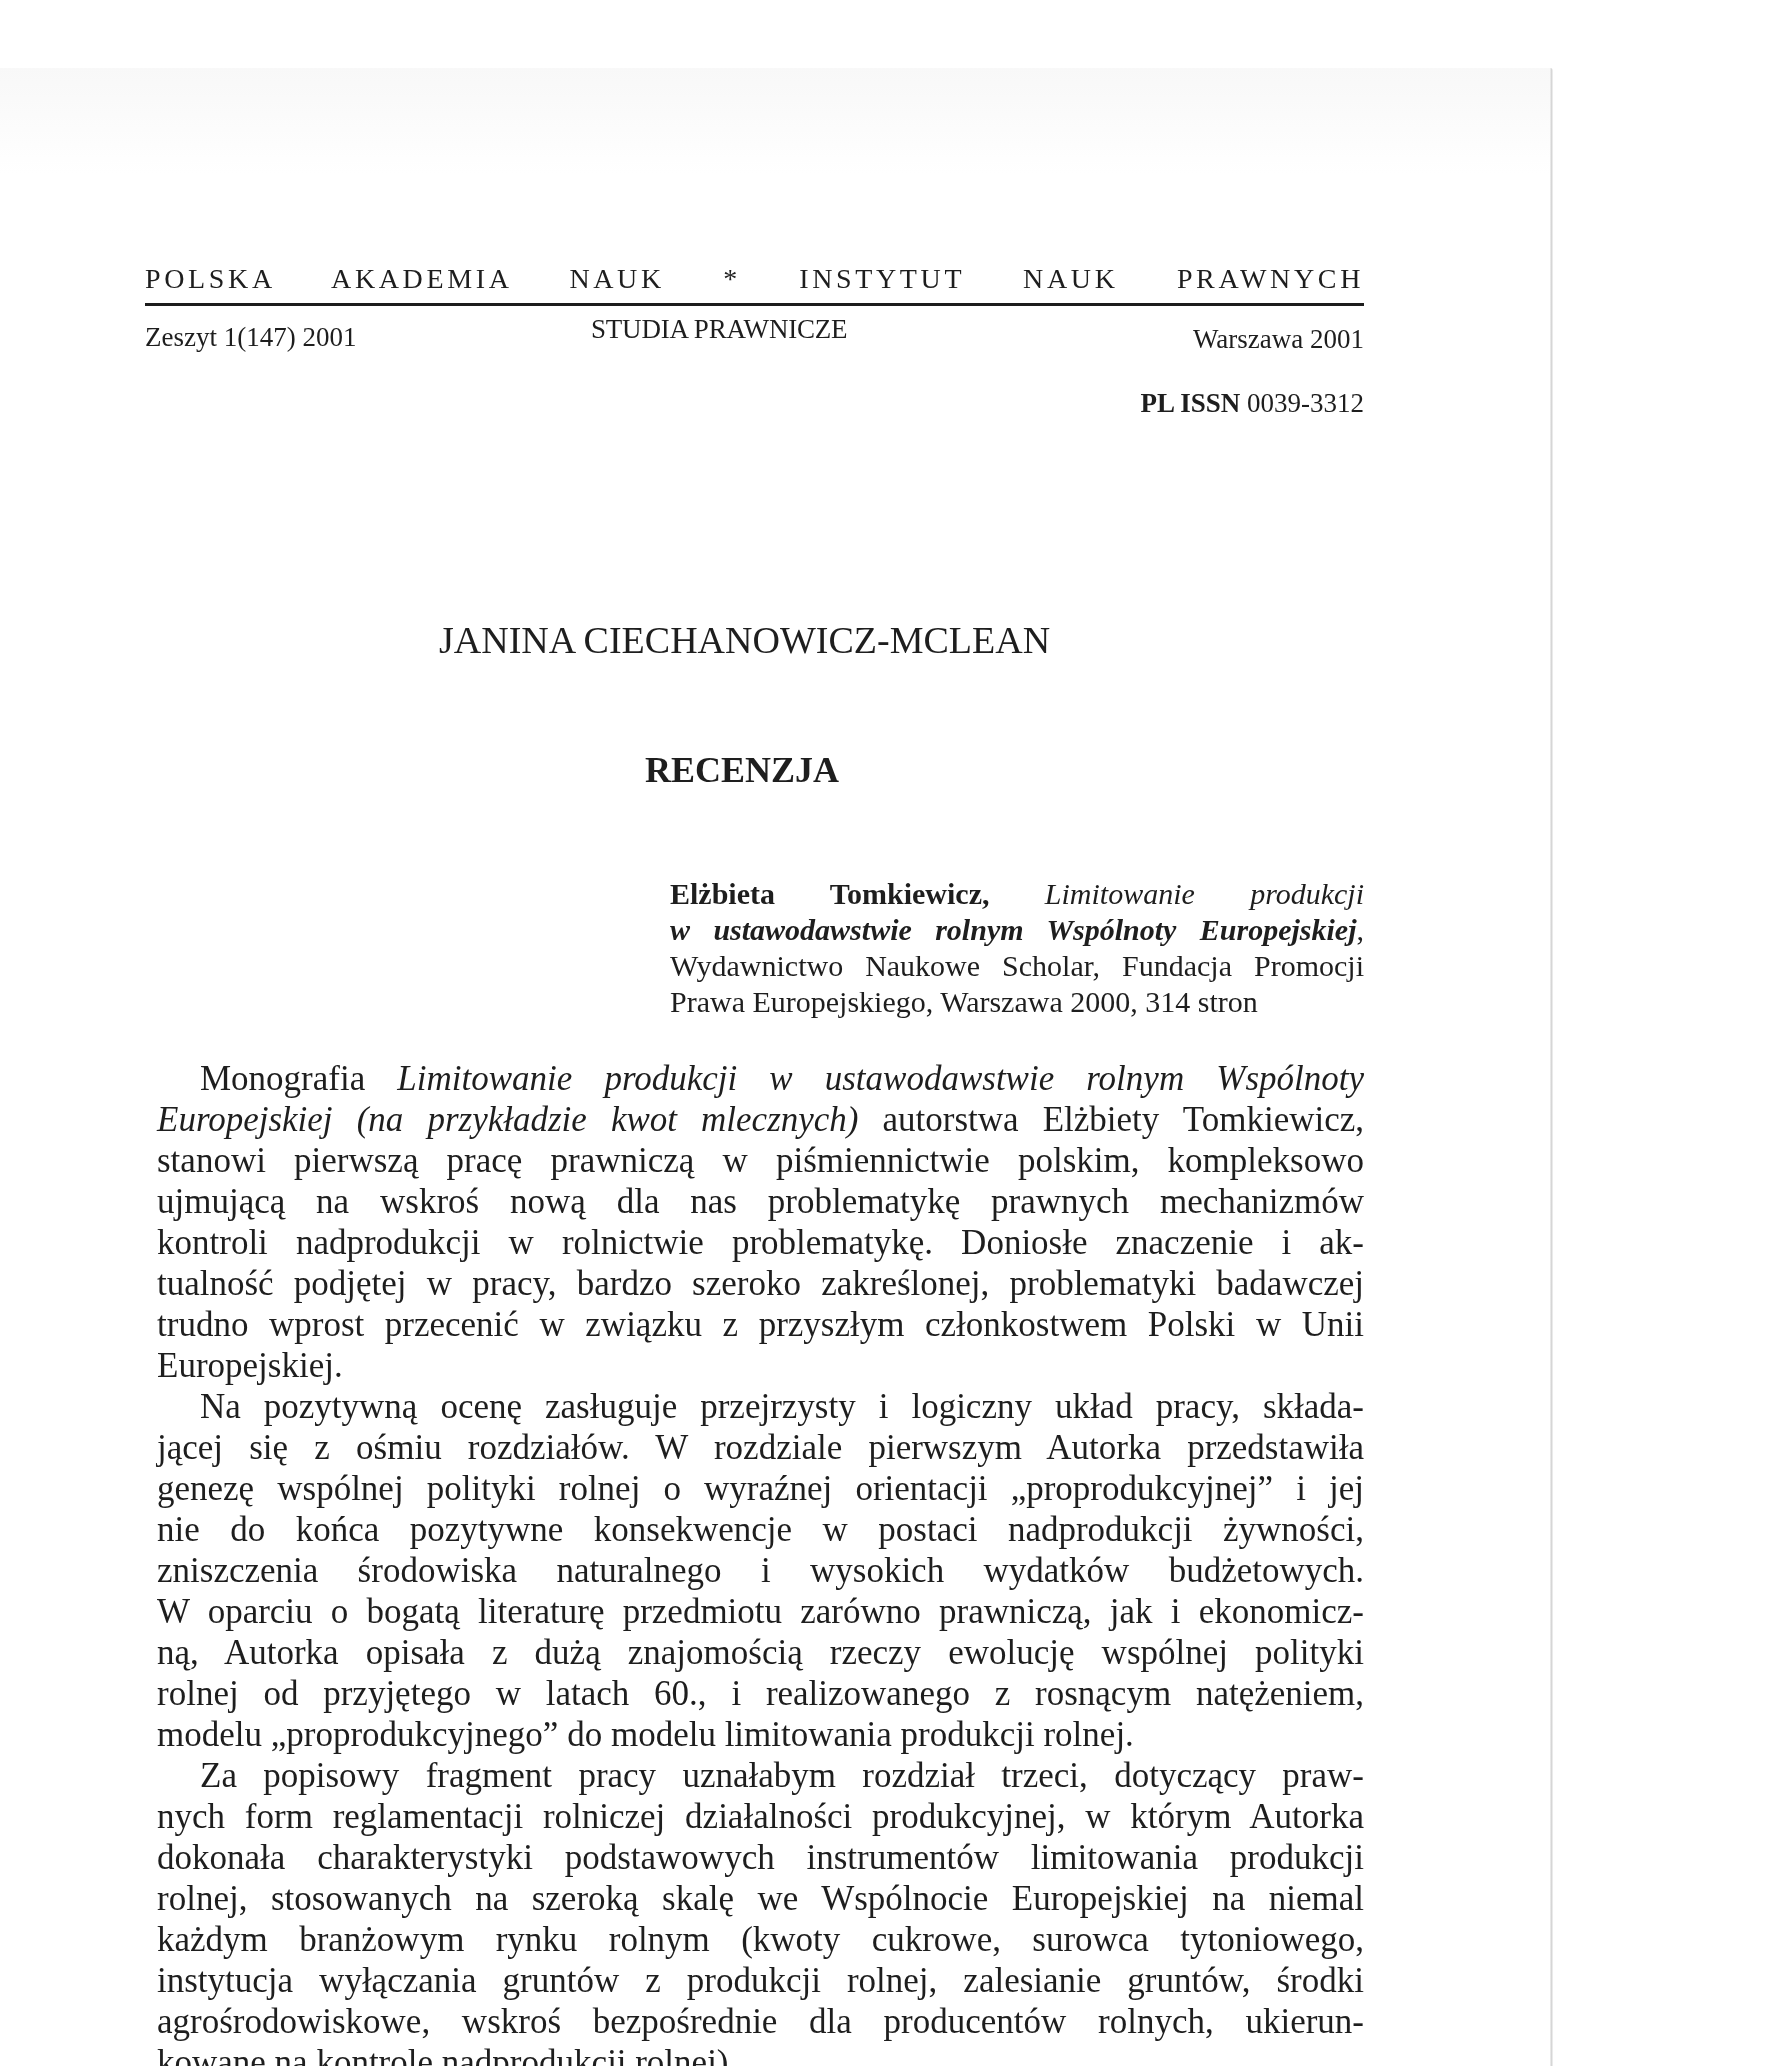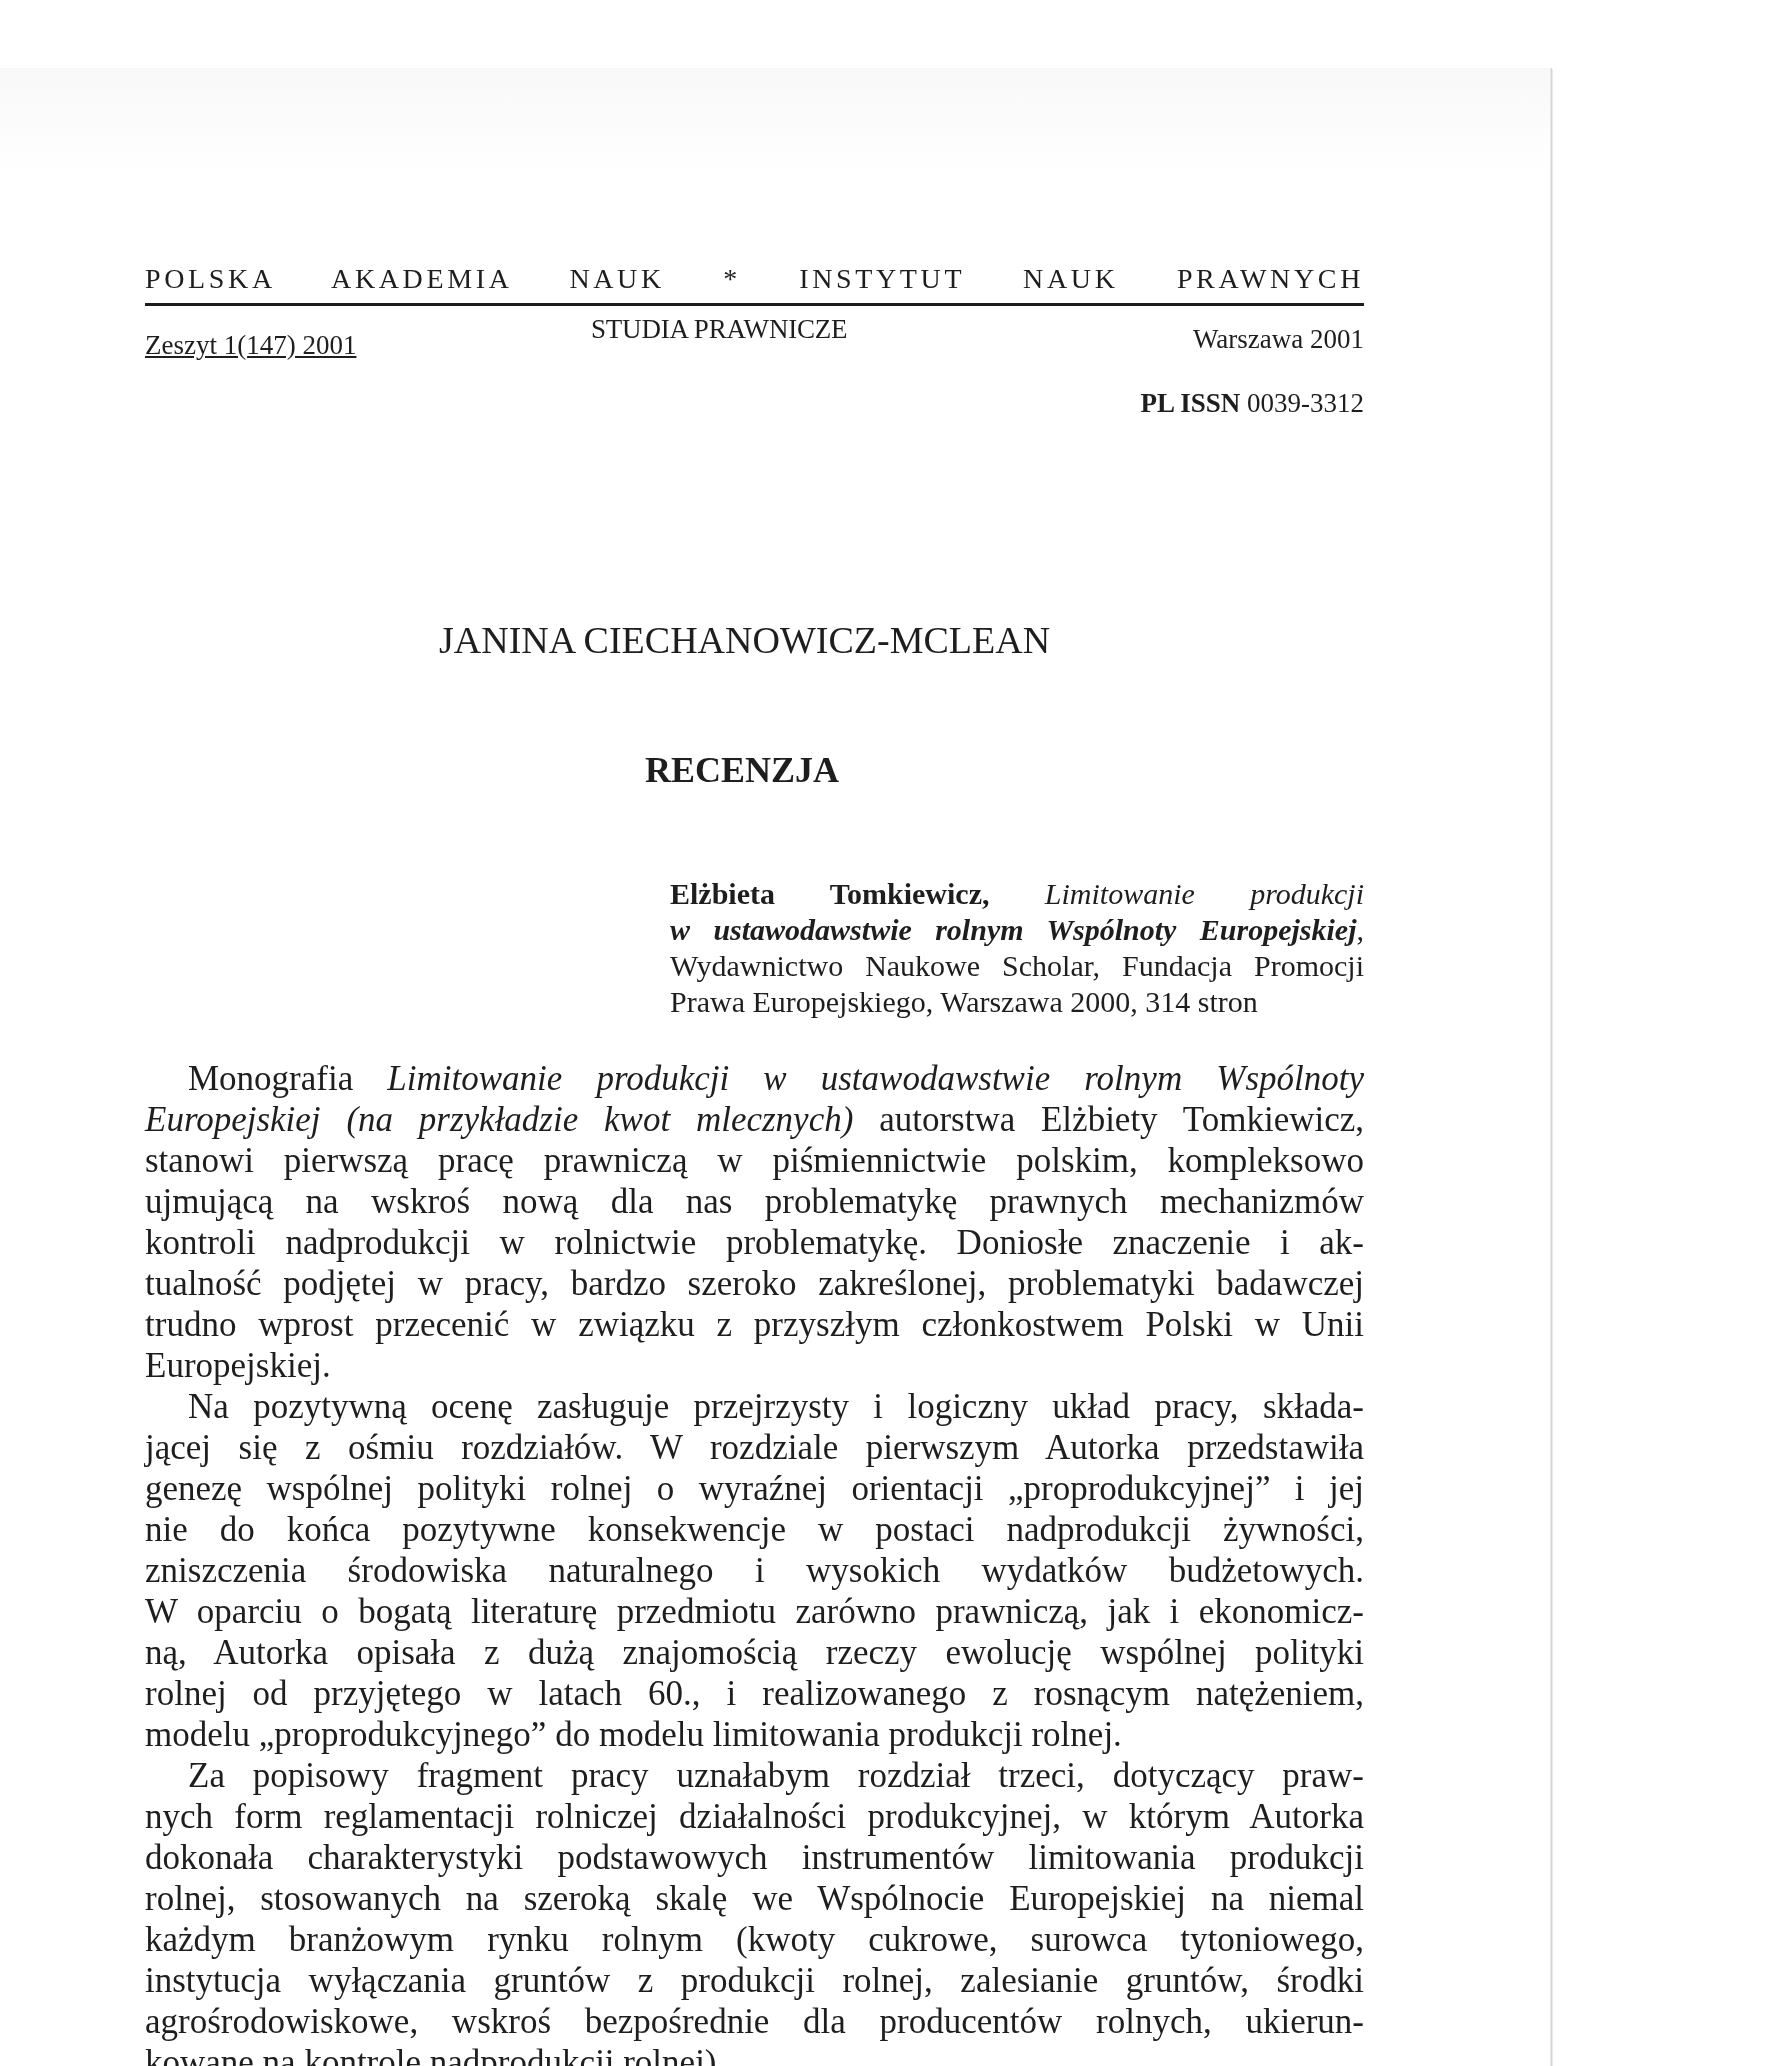--- a/index.html
+++ b/index.html
@@ -6,33 +6,33 @@
   body { width:1776px; height:2508px; position:relative; overflow:hidden;
          font-family:"Liberation Serif","DejaVu Serif",serif; color:#1e1e1e; }
   .page-edge { position:absolute; left:1550px; top:68px; width:2.5px; height:2440px;
                background:linear-gradient(to right,#f2f2f2,#d6d6d6,#f4f4f4); border-top-right-radius:3.3px; }
   .scan-shade { position:absolute; left:0; top:68px; width:1550px; height:107px;
                 background:linear-gradient(to bottom, rgba(235,235,235,0.35), rgba(255,255,255,0)); }
   .inst-line { position:absolute; left:145px; top:263px; width:1219px; font-size:28px;
                letter-spacing:0.13em; white-space:nowrap; text-align:justify; text-align-last:justify; }
   .rule { position:absolute; left:145px; top:303px; width:1219px; height:2.5px; background:#1c1c1c; }
   .meta-row { position:absolute; left:145px; top:314px; width:1219px; height:33px; font-size:27px; }
-  .meta-row .left { position:absolute; left:0; top:16px;text-decoration:underline; }
+  .meta-row .left { position:absolute; left:0; top:8px; }
   .meta-row .center { position:absolute; left:446px; top:0; font-weight:normal; letter-spacing:-0.2px; }
   .meta-row .right { position:absolute; right:0; top:10px; }
   .issn { position:absolute; right:412px; top:388px; font-size:27px; white-space:nowrap; }
   .issn b { font-weight:bold; }
   .author { position:absolute; left:439px; top:618px; font-size:38px; white-space:nowrap; }
   .title { position:absolute; left:645px; top:749px; font-size:36px; font-weight:bold; white-space:nowrap;text-align:center; }
   .citation { position:absolute; left:670px; top:876px; width:694px; font-size:30px; line-height:36px;
               text-align:justify; }
   .citation .cl { display:block; white-space:nowrap; text-align:justify; text-align-last:justify; }
   .citation .cl.last { text-align-last:left; }
   .body-text { position:absolute; left:145px; top:1058px; width:1219px; font-size:35px; line-height:41px; }
-  .bl { display:block; white-space:nowrap; text-align:justify; text-align-last:justify; }
+  .bl { display:block; white-space:nowrap; text-align:justify; text-align-last:justify;margin-left:12px; }
   .bl.end { text-align-last:left; }
   .bl.indent { padding-left:43px; }
   i { font-style:italic; }
 </style>
 </head>
 <body>
 
 <div class="scan-shade"></div>
 <div class="page-edge"></div>
 

